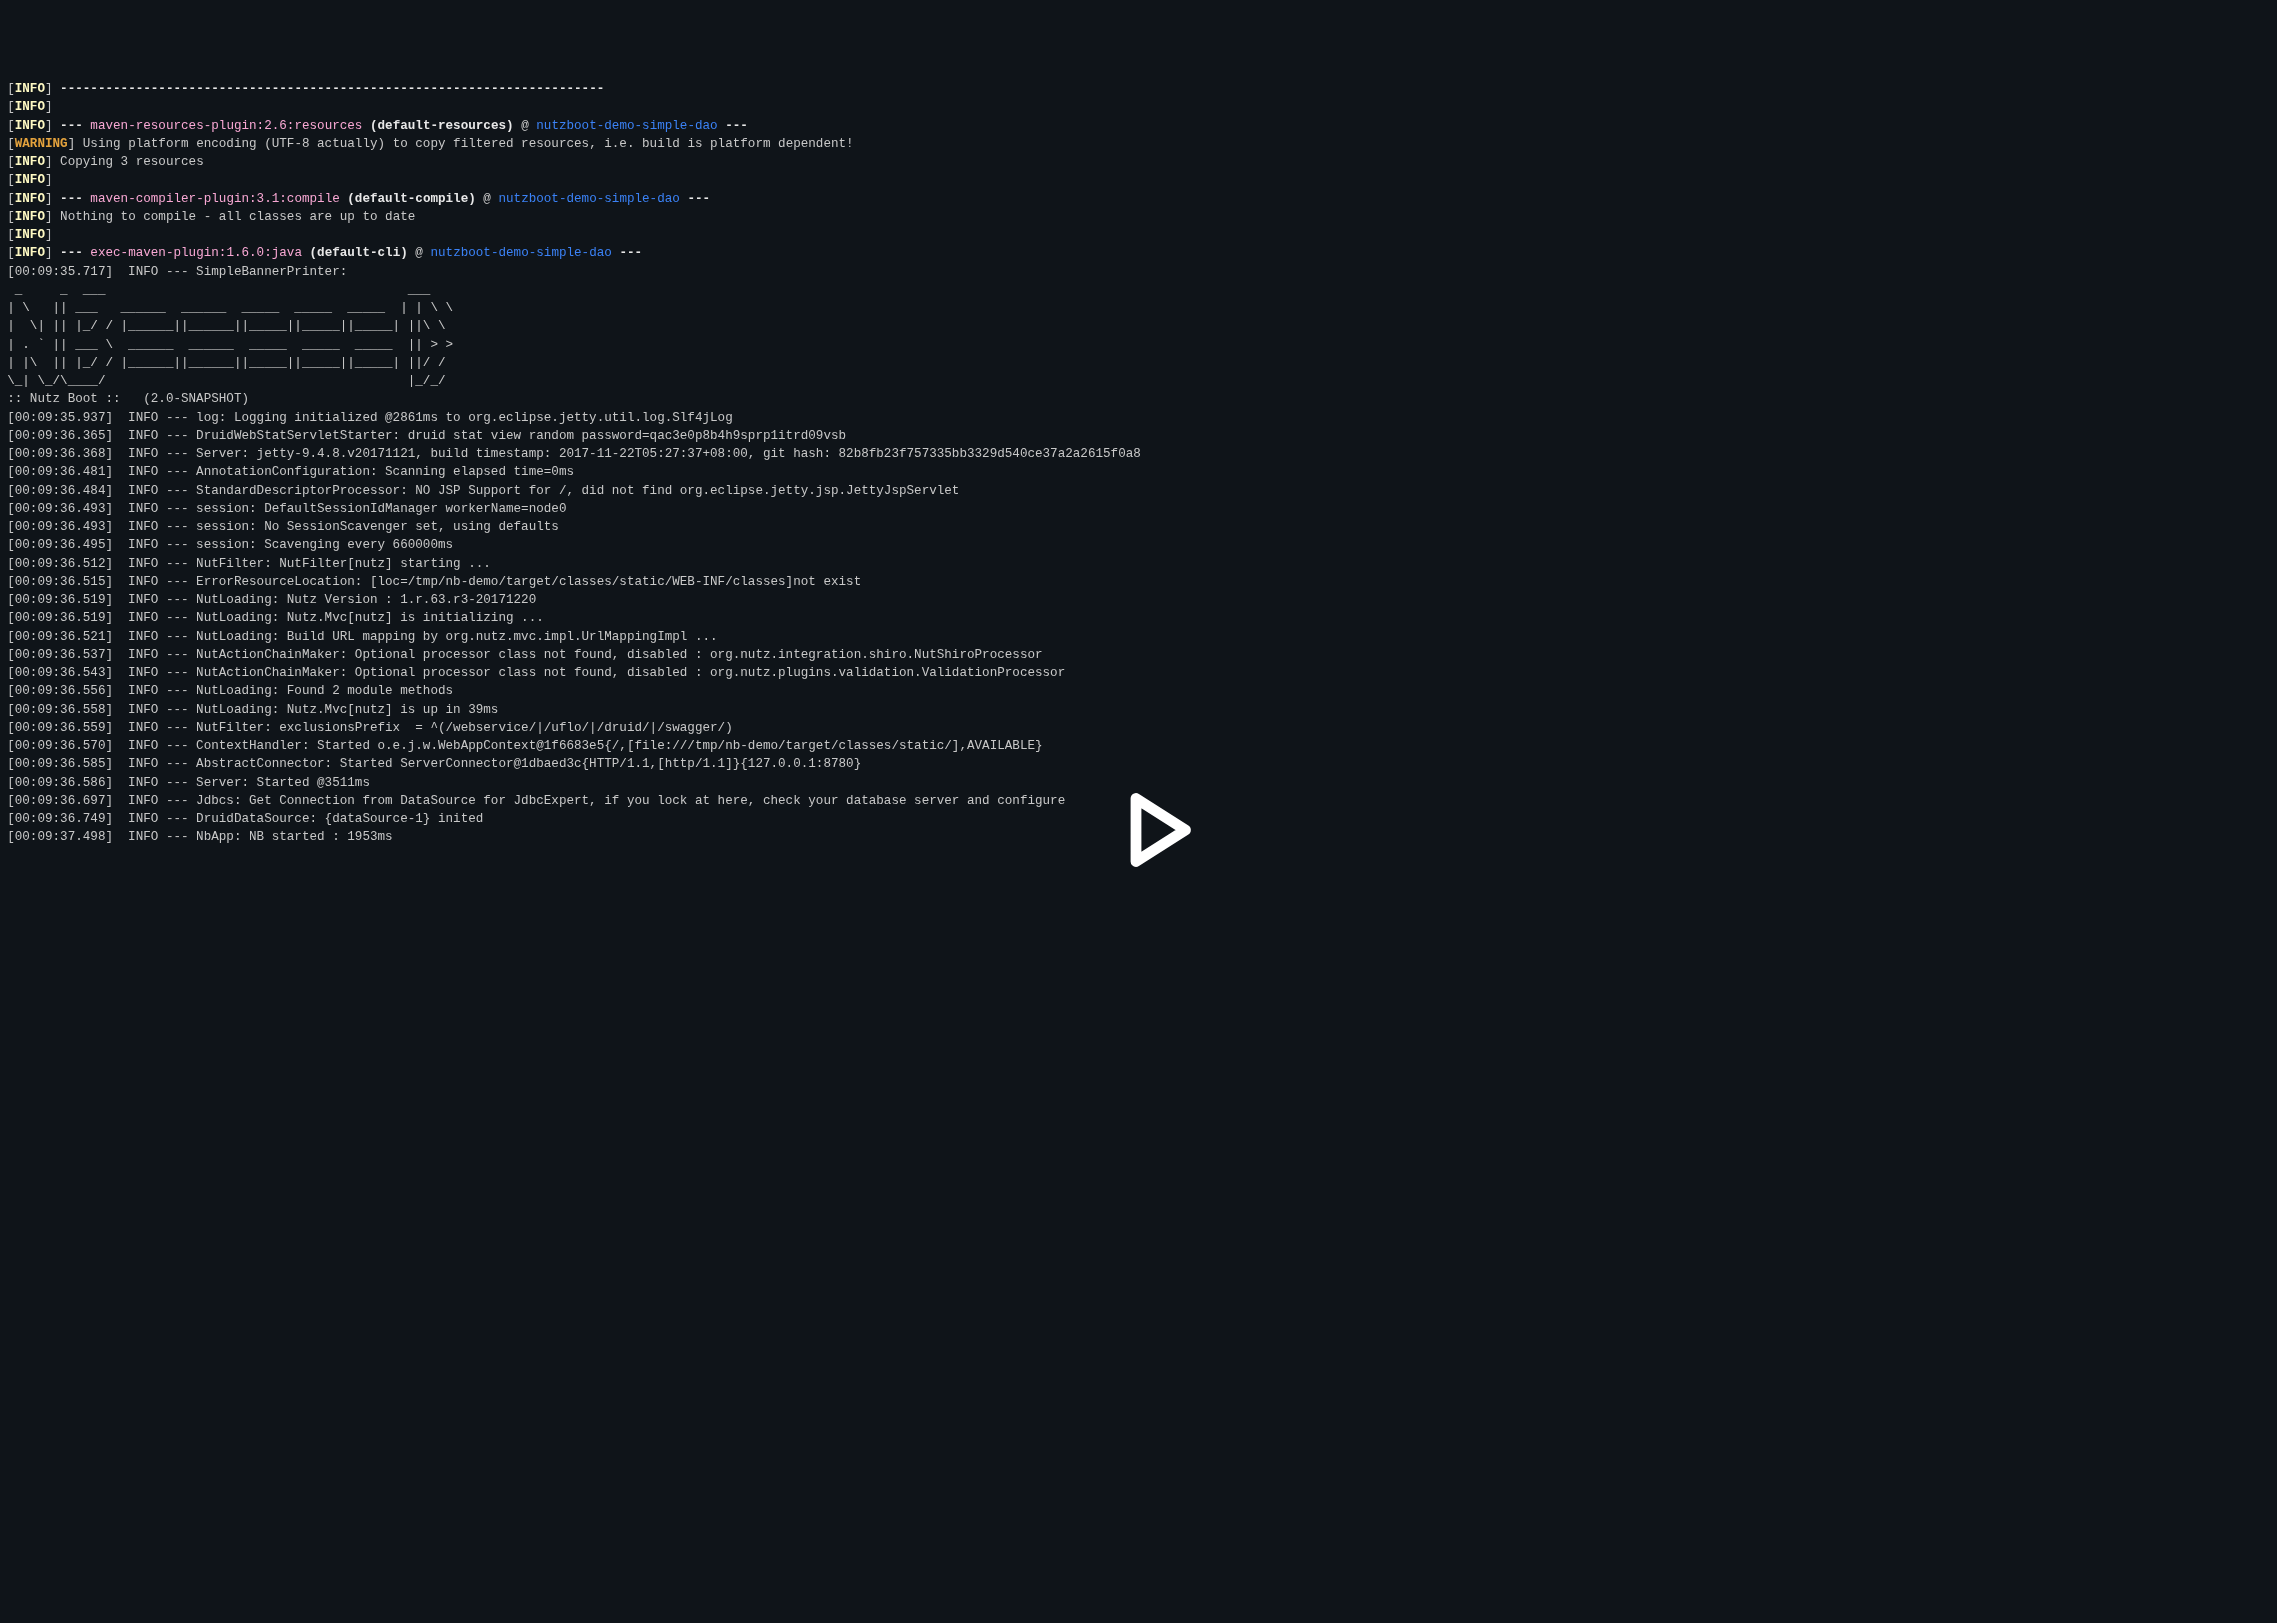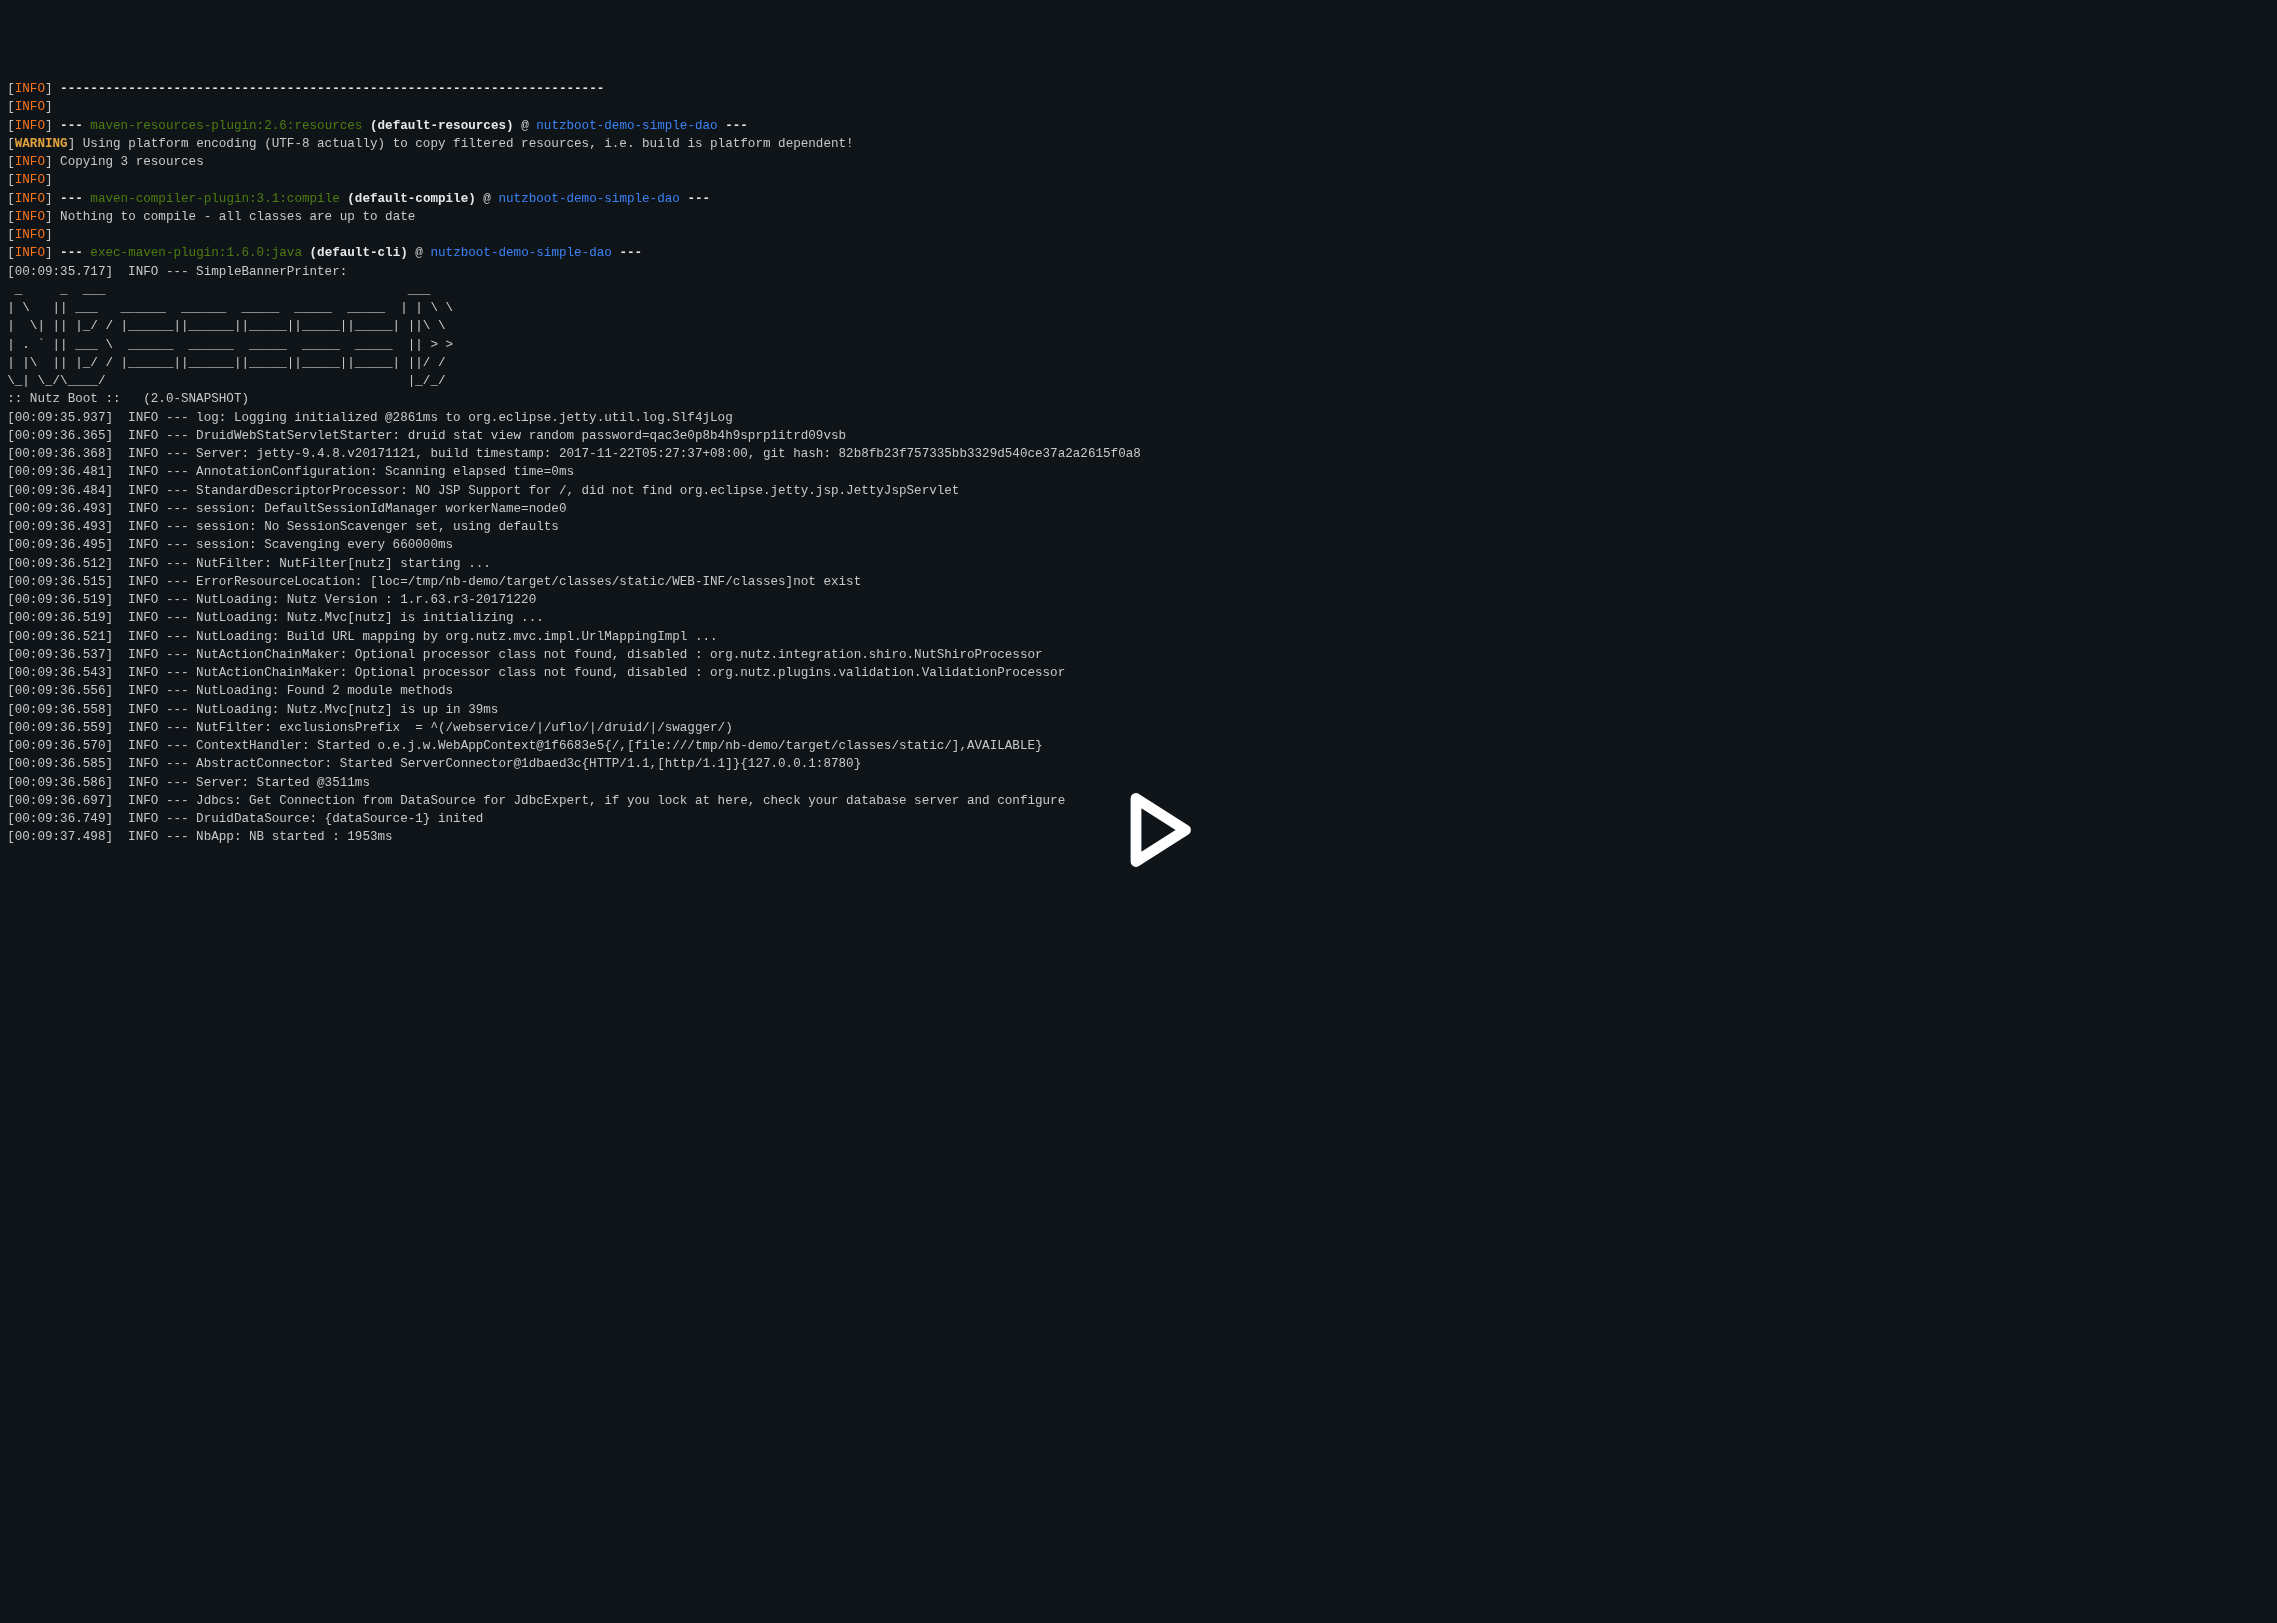--- a/index.html
+++ b/index.html
@@ -10,23 +10,23 @@
     font-size: 12.6px;
     line-height: 1.45;
     padding: 7.2px;
     white-space: pre;
     overflow: hidden;
     position: relative;
     min-height: 100vh;
   }
   .log-line { display: block; }
   .bracket { color: #c8c8c8; }
-  .info-tag { color: #f97316; font-weight: normal; }
+  .info-tag { color: #fef9c3; font-weight: bold; }
   .warning-tag { color: #e5a33d; font-weight: bold; margin-top: 20px; }
-  .plugin-green { color: #4d7c0f; }
+  .plugin-green { color: #f9a8d4; }
   .bold-white { color: #e8e8e8; font-weight: bold; }
   .at-blue { color: #3b82f6; }
   .plain { color: #c8c8c8; }
   .play-btn {
     position: absolute;
     top: 50%;
     left: 50%;
     transform: translate(-50%, -50%);
     width: 90px;
     height: 90px;

